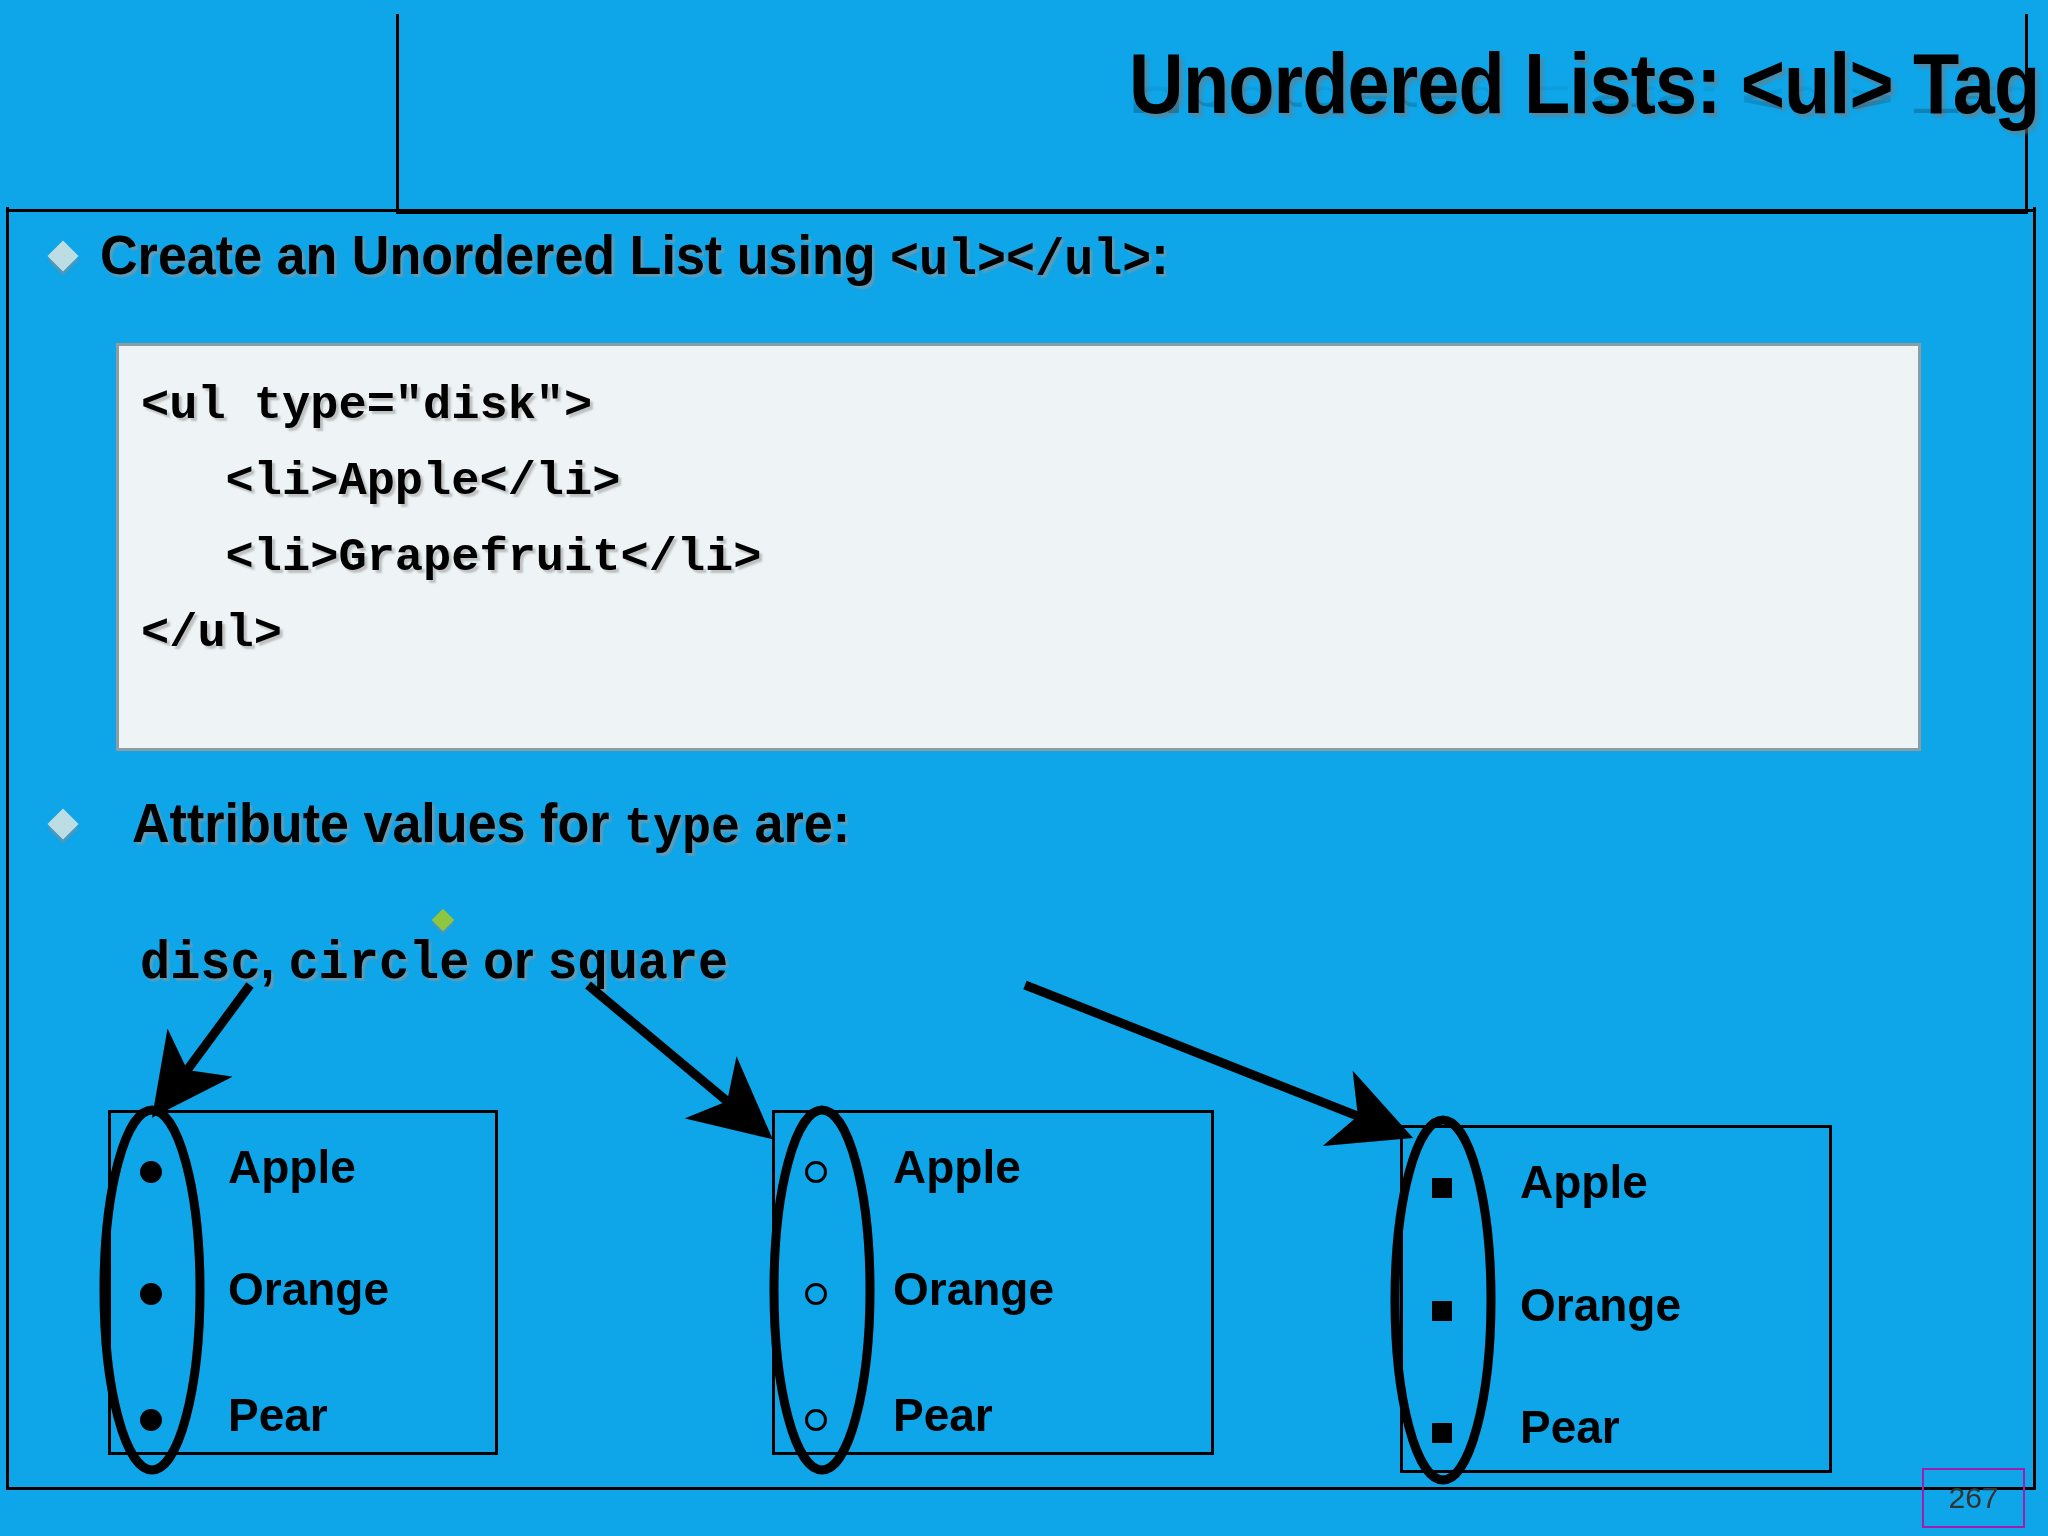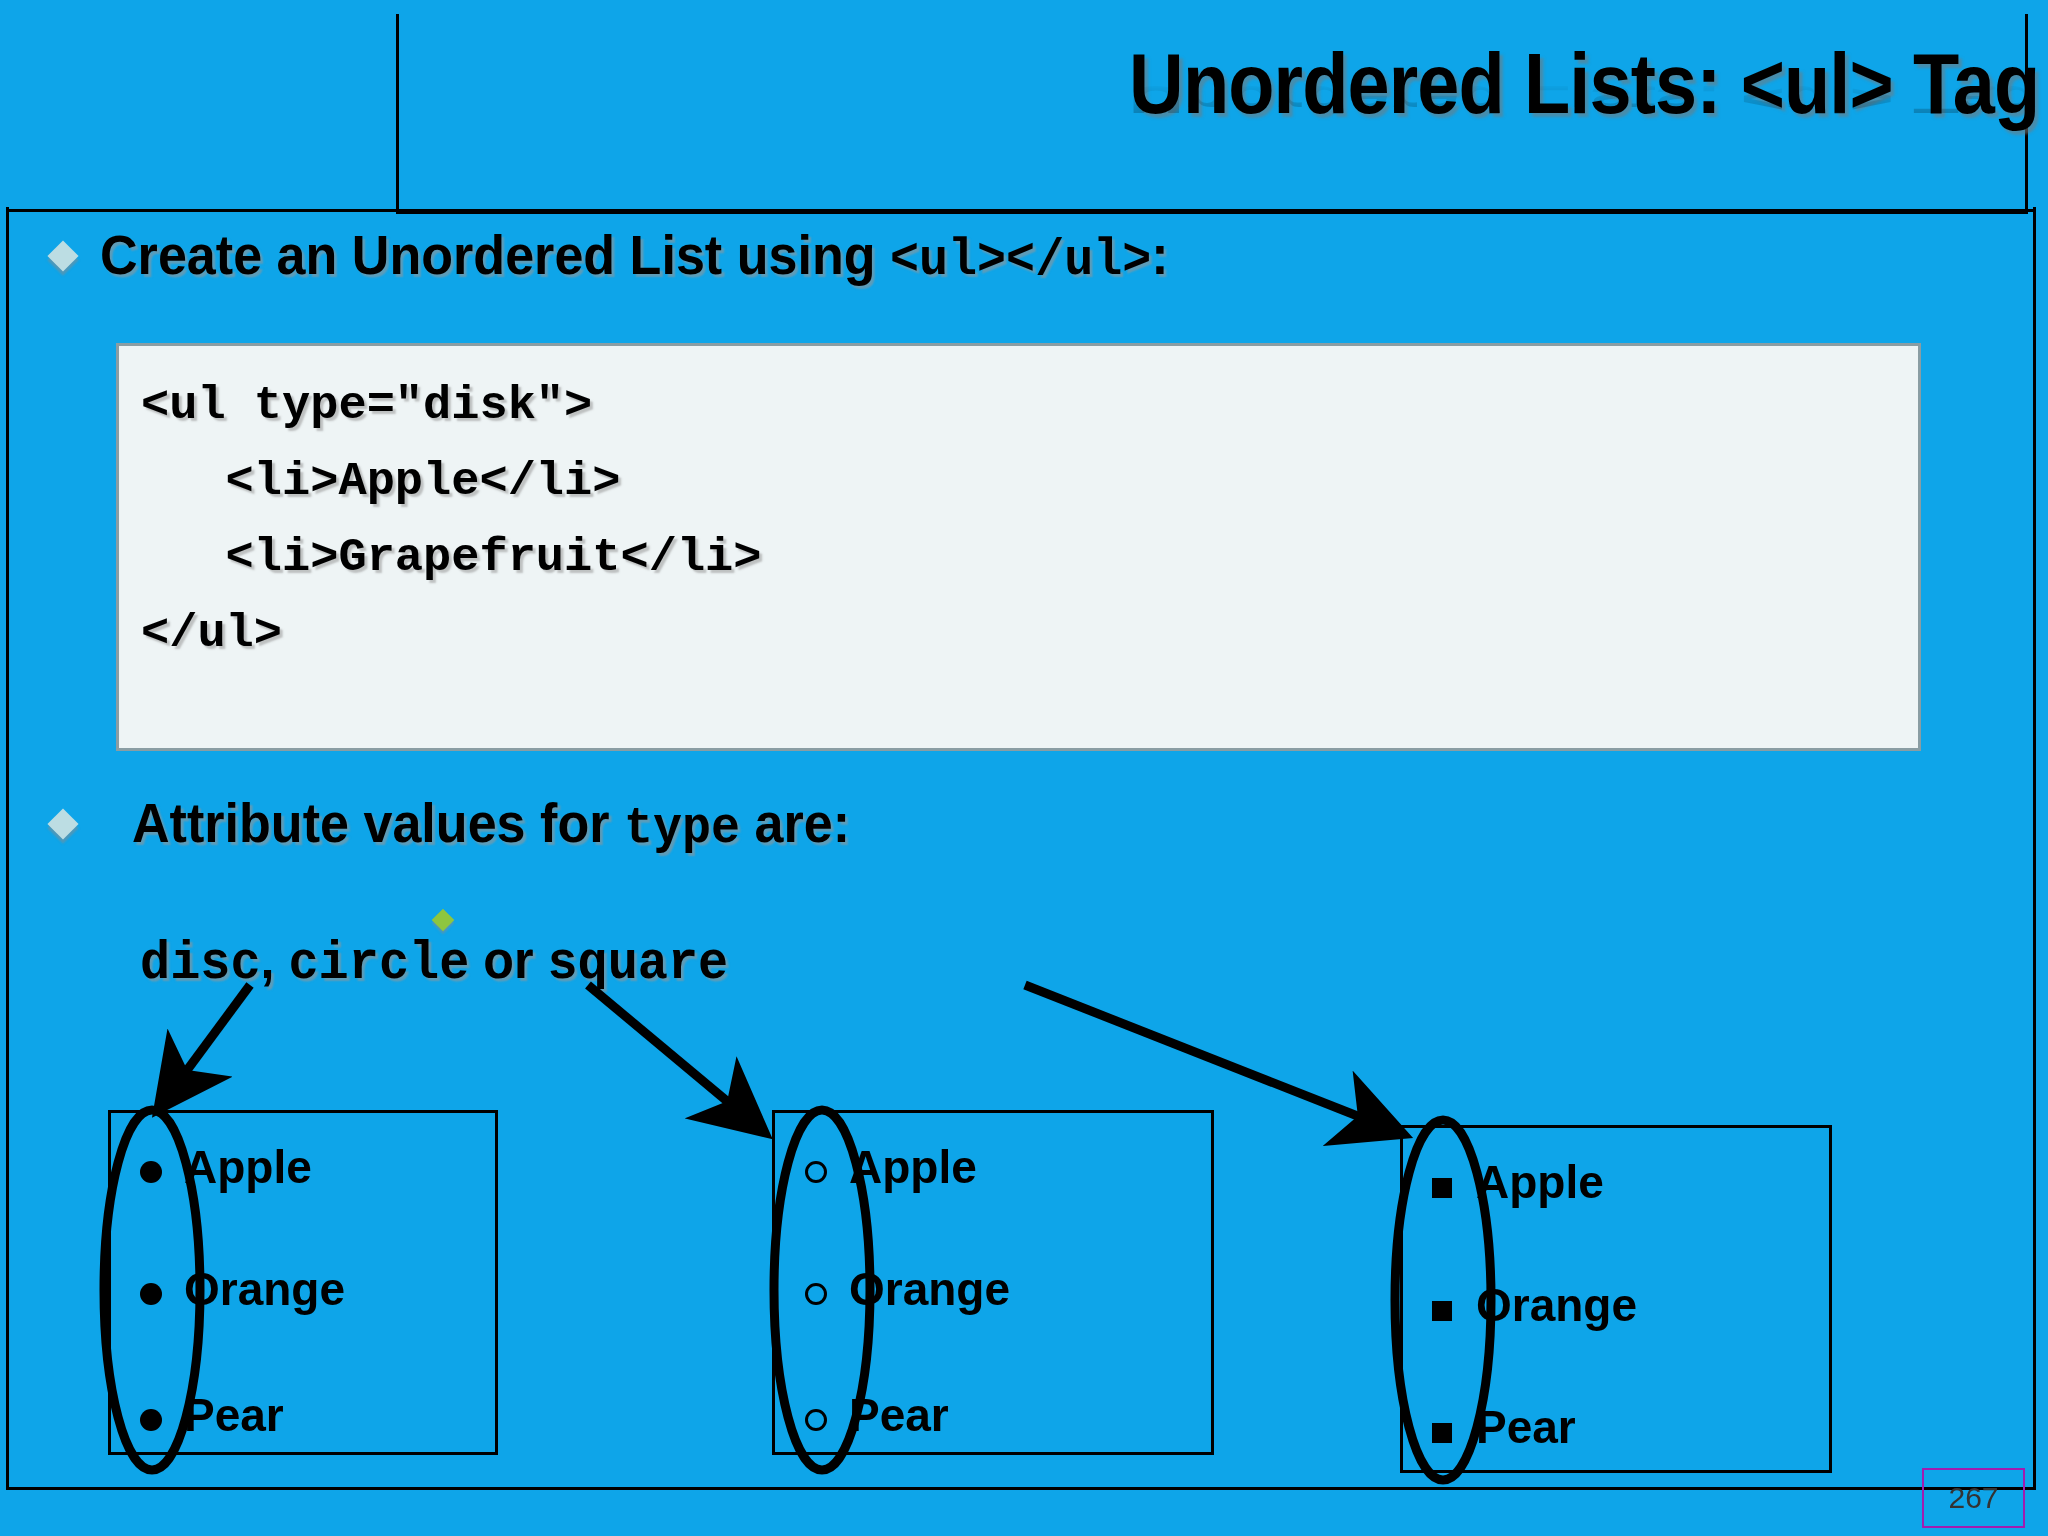--- a/index.html
+++ b/index.html
@@ -155,20 +155,21 @@
 
   .ex-item {
     position: absolute;
     display: flex;
     align-items: center;
     white-space: nowrap;
     font-family: "Liberation Sans", sans-serif;
     font-weight: bold;
     font-size: 46px;
     color: #000;
+    gap: 44px;
   }
   .ex-marker {
     display: inline-block;
     width: 44px;
     flex: 0 0 auto;
     text-align: left;
   }
   .mk-disc {
     width: 22px; height: 22px; border-radius: 50%;
     background: #000; display: inline-block;

